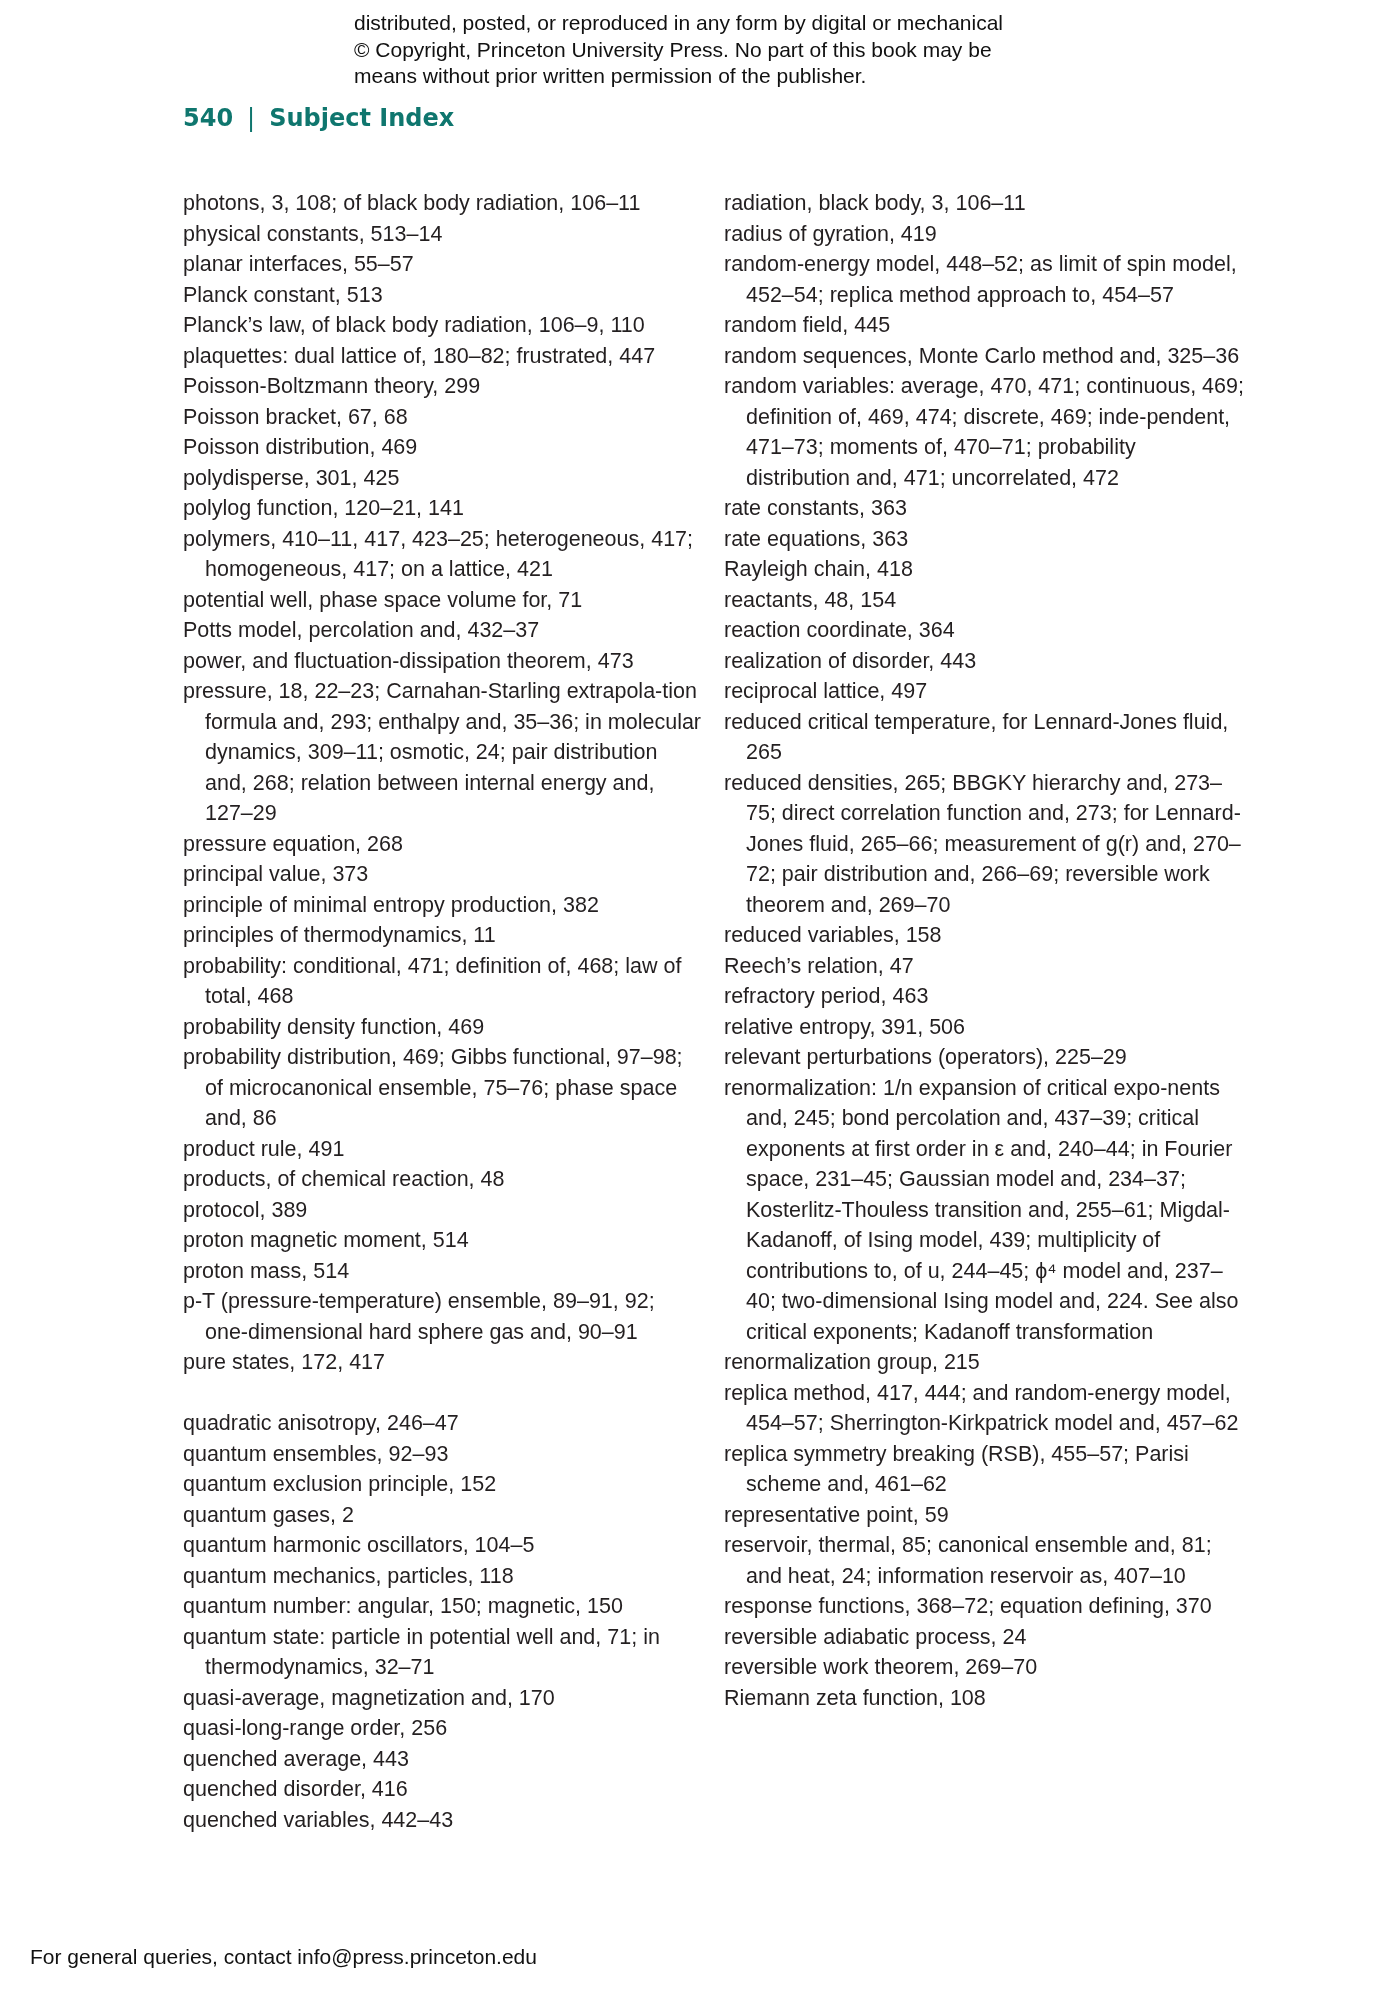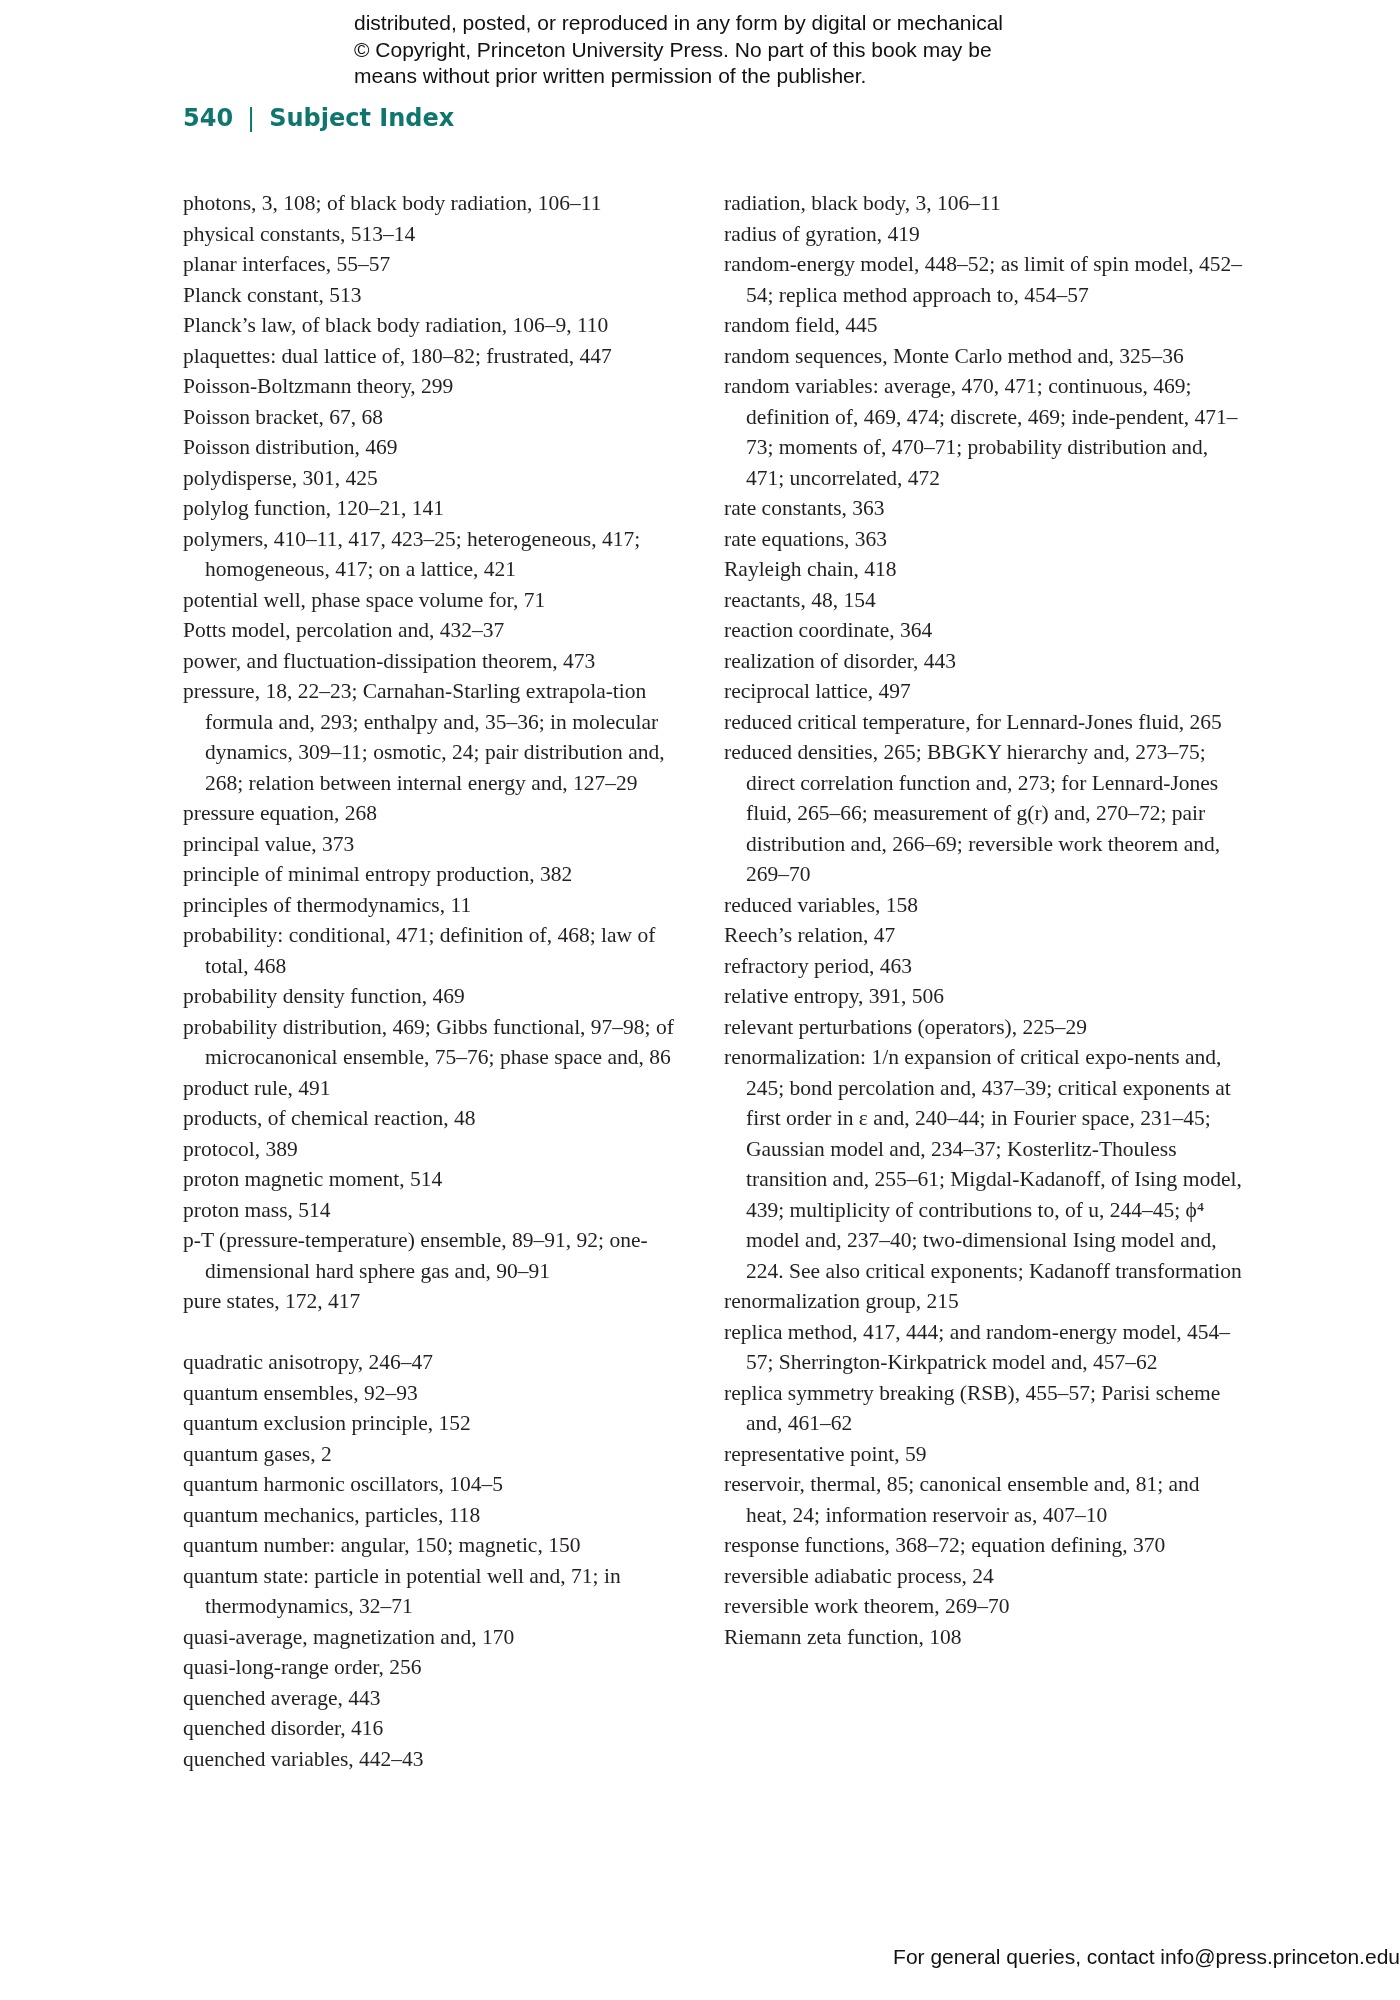--- a/index.html
+++ b/index.html
@@ -1,25 +1,25 @@
 <!DOCTYPE html>
 <html><head>
 <meta charset="utf-8">
 <style>
   html, body { margin:0; padding:0; background:#ffffff; }
   body { width:1400px; height:2000px; position:relative; overflow:hidden; color:#231f20; }
   .copyright { position:absolute; left:354px; top:10px; width:720px; font-family:"Liberation Sans", sans-serif; font-size:21px; line-height:26.5px; color:#111; }
   .running-head { position:absolute; left:183px; top:104px; font-family:"DejaVu Sans", sans-serif; font-weight:bold; font-size:24px; color:#0f766e; letter-spacing:0px; }
   .running-head .sep { margin:0 14px; font-weight:normal; }
-  .col { position:absolute; top:188px; font-family:Liberation Serif, serif; font-size:21.5px; line-height:30.5px; color:#231f20; }
+  .col { position:absolute; top:188px; font-family:Liberation Sans, sans-serif; font-size:21.5px; line-height:30.5px; color:#231f20; }
   .col-left { left:183px; width:520px; }
   .col-right { left:724px; width:520px; }
   .entry { padding-left:22px; text-indent:-22px; }
   .gap { height:30.5px; }
-  .footer { position:absolute; left:0; width:1400px; top:1945px; text-align:right; font-family:"Liberation Sans", sans-serif; font-size:21px; color:#111; padding-left:48px; box-sizing:border-box; }
+  .footer { position:absolute; left:0; width:1400px; top:1945px; text-align:left; font-family:"Liberation Sans", sans-serif; font-size:21px; color:#111; padding-left:30px; box-sizing:border-box; }
 </style>
 </head>
 <body>
 
 <div class="copyright">
   <div>distributed, posted, or reproduced in any form by digital or mechanical</div>
   <div>© Copyright, Princeton University Press. No part of this book may be</div>
   <div>means without prior written permission of the publisher.</div>
 </div>
 

